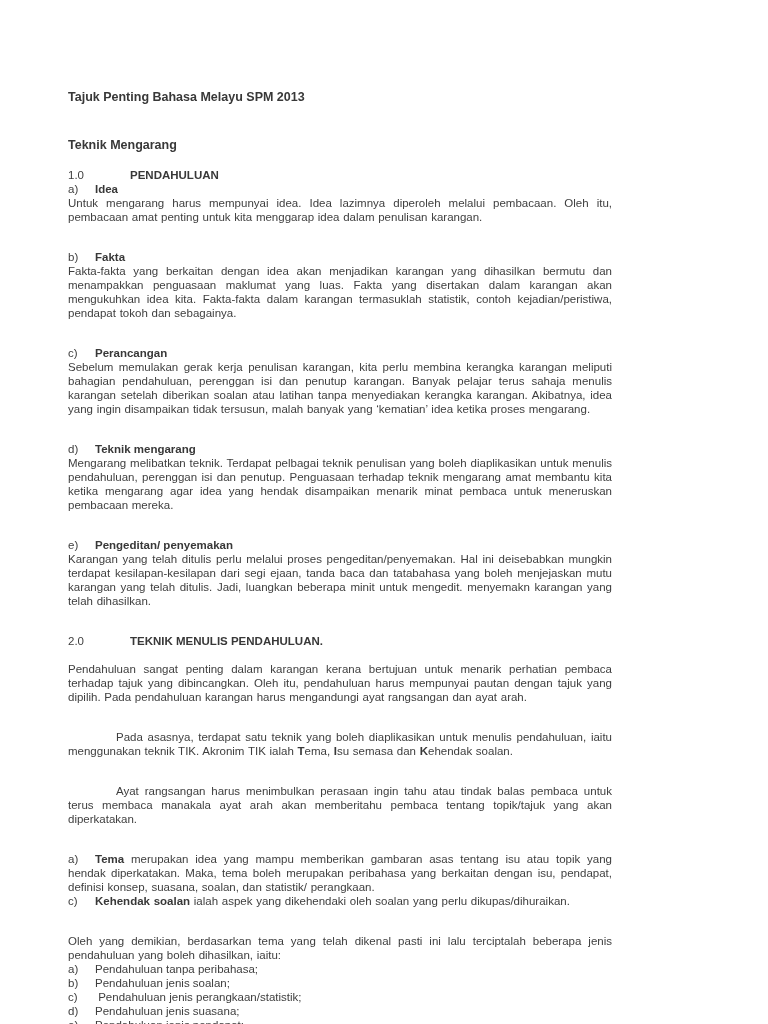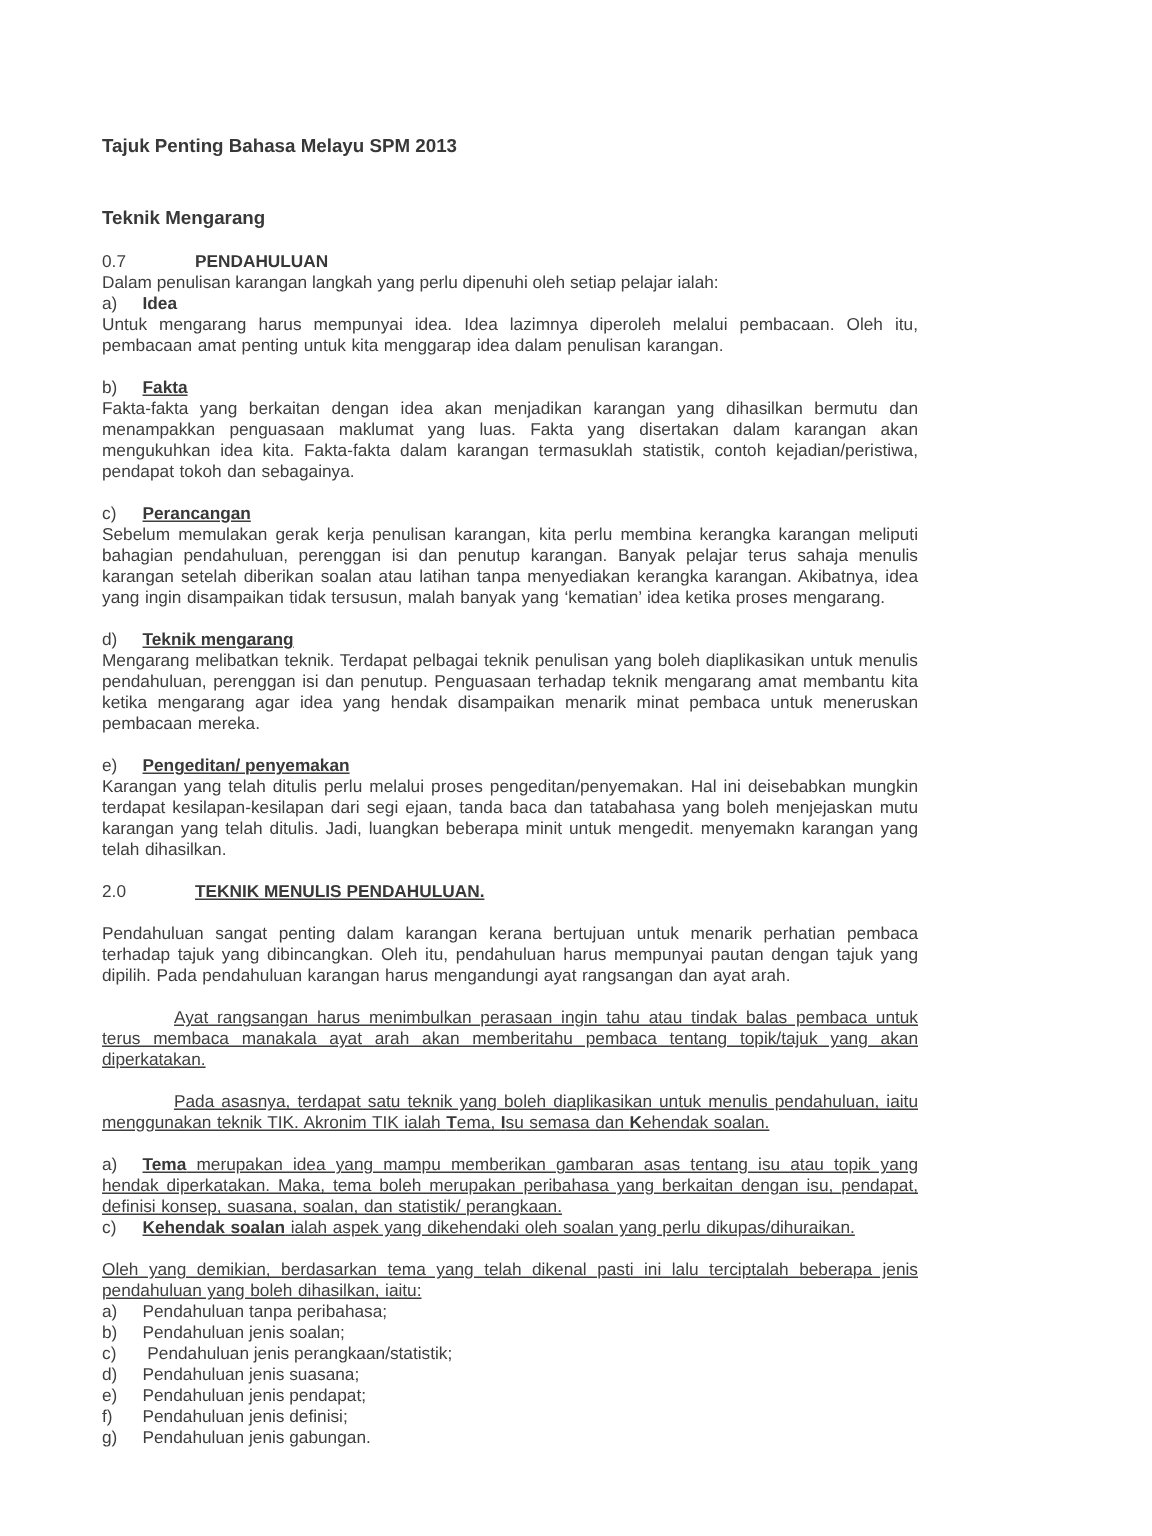--- a/index.html
+++ b/index.html
@@ -29,38 +29,37 @@
 
   .item-h .lbl, .tik .lbl, .type-line .lbl {
     display: inline-block; width: 27px;
   }
   .item-h b { font-weight: bold; color: #383838; }
 
   .body {
     text-align: justify;
     word-spacing: 0.5px;
   }
-  .mt14 { margin-top: 14px; text-decoration: underline; }
+  .mt14 { margin-top: 26px; }
   .mt15 { margin-top: 14px; }
 
   .indent { text-indent: 48px; }
   .tik b { font-weight: bold; color: #383838; }
 </style>
 </head>
 <body>
 
 <div class="page">
 
   <p class="doc-title">Tajuk Penting Bahasa Melayu SPM 2013</p>
 
   <p class="doc-subtitle">Teknik Mengarang</p>
 
-  <p class="sec-h"><span class="num">0.7</span><b>PENDAHULUAN</b></p>
+  <p class="sec-h"><span class="num">1.0</span><b>PENDAHULUAN</b></p>
 
-  <p>Dalam penulisan karangan langkah yang perlu dipenuhi oleh setiap pelajar ialah:</p>
 
   <div>
     <div>
       <p class="item-h"><span class="lbl">a)</span><b>Idea</b></p>
       <p class="body">Untuk mengarang harus mempunyai idea. Idea lazimnya diperoleh melalui pembacaan. Oleh itu, pembacaan amat penting untuk kita menggarap idea dalam penulisan karangan.</p>
     </div>
     <div>
       <p class="item-h mt14"><span class="lbl">b)</span><b>Fakta</b></p>
       <p class="body">Fakta-fakta yang berkaitan dengan idea akan menjadikan karangan yang dihasilkan bermutu dan menampakkan penguasaan maklumat yang luas. Fakta yang disertakan dalam karangan akan mengukuhkan idea kita. Fakta-fakta dalam karangan termasuklah statistik, contoh kejadian/peristiwa, pendapat tokoh dan sebagainya.</p>
     </div>
@@ -75,23 +74,23 @@
     <div>
       <p class="item-h mt14"><span class="lbl">e)</span><b>Pengeditan/ penyemakan</b></p>
       <p class="body">Karangan yang telah ditulis perlu melalui proses pengeditan/penyemakan. Hal ini deisebabkan mungkin terdapat kesilapan-kesilapan dari segi ejaan, tanda baca dan tatabahasa yang boleh menjejaskan mutu karangan yang telah ditulis. Jadi, luangkan beberapa minit untuk mengedit. menyemakn karangan yang telah dihasilkan.</p>
     </div>
   </div>
 
   <p class="sec-h mt14"><span class="num">2.0</span><b>TEKNIK MENULIS PENDAHULUAN.</b></p>
 
   <p class="body mt15">Pendahuluan sangat penting dalam karangan kerana bertujuan untuk menarik perhatian pembaca terhadap tajuk yang dibincangkan. Oleh itu, pendahuluan harus mempunyai pautan dengan tajuk yang dipilih. Pada pendahuluan karangan harus mengandungi ayat rangsangan dan ayat arah.</p>
 
+  <p class="body indent mt14 tik"><span>Pada asasnya, terdapat satu teknik yang boleh diaplikasikan untuk menulis pendahuluan, iaitu menggunakan teknik TIK. Akronim TIK ialah </span><b>T</b><span>ema, </span><b>I</b><span>su semasa dan </span><b>K</b><span>ehendak soalan.</span></p>
+
   <p class="body indent mt14">Ayat rangsangan harus menimbulkan perasaan ingin tahu atau tindak balas pembaca untuk terus membaca manakala ayat arah akan memberitahu pembaca tentang topik/tajuk yang akan diperkatakan.</p>
-
-  <p class="body indent mt14 tik"><span>Pada asasnya, terdapat satu teknik yang boleh diaplikasikan untuk menulis pendahuluan, iaitu menggunakan teknik TIK. Akronim TIK ialah </span><b>T</b><span>ema, </span><b>I</b><span>su semasa dan </span><b>K</b><span>ehendak soalan.</span></p>
 
   <div class="mt14">
     <p class="body tik"><span class="lbl">a)</span><b>Tema</b><span> merupakan idea yang mampu memberikan gambaran asas tentang isu atau topik yang hendak diperkatakan. Maka, tema boleh merupakan peribahasa yang berkaitan dengan isu, pendapat, definisi konsep, suasana, soalan, dan statistik/ perangkaan.</span></p>
     <p class="body tik"><span class="lbl">c)</span><b>Kehendak soalan</b><span> ialah aspek yang dikehendaki oleh soalan yang perlu dikupas/dihuraikan.</span></p>
   </div>
 
   <p class="body mt14">Oleh yang demikian, berdasarkan tema yang telah dikenal pasti ini lalu terciptalah beberapa jenis pendahuluan yang boleh dihasilkan, iaitu:</p>
 
   <div>
     <p class="type-line"><span class="lbl">a)</span><span>Pendahuluan tanpa peribahasa;</span></p>

